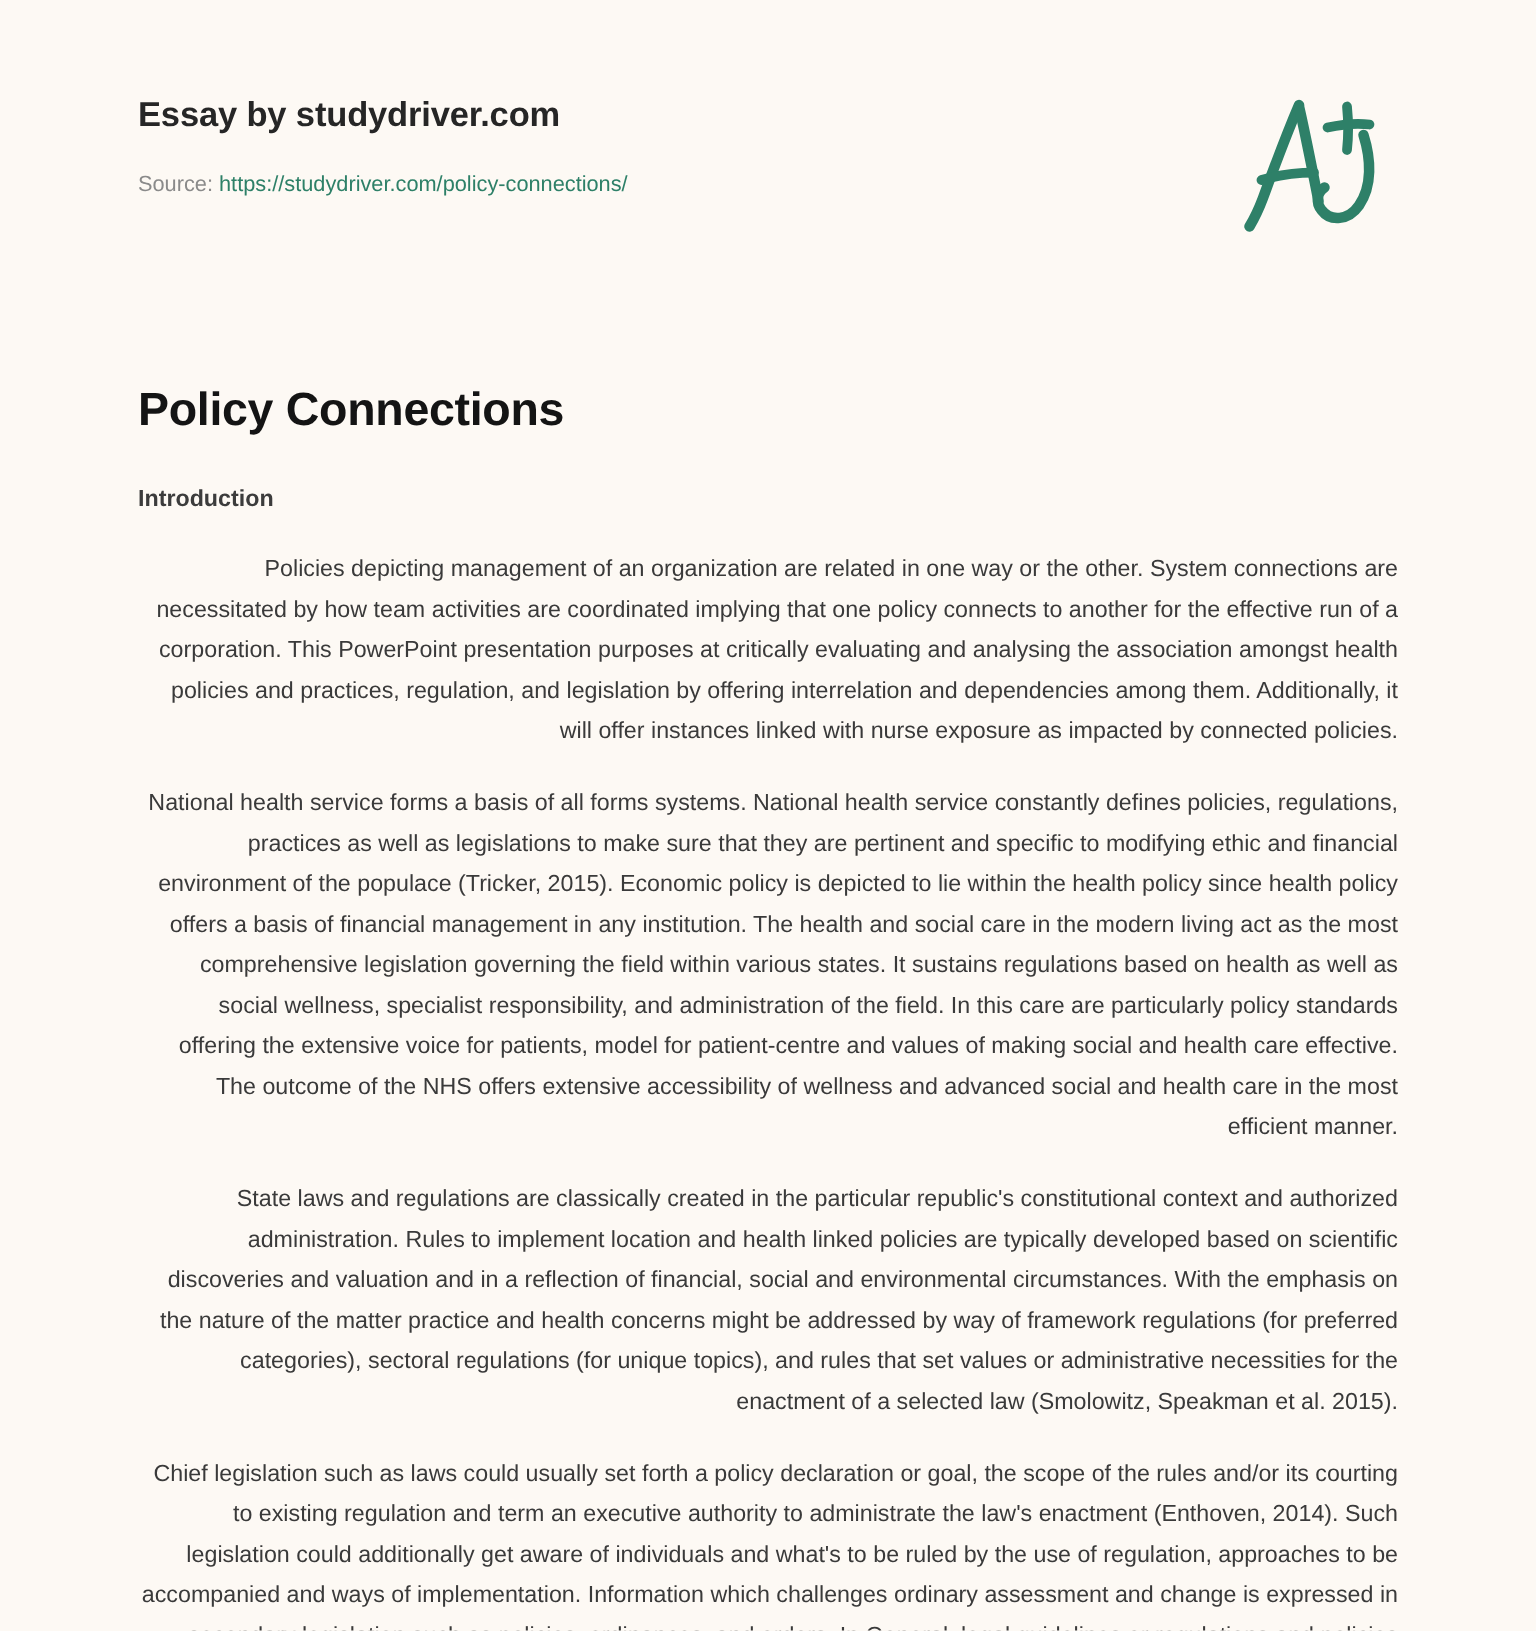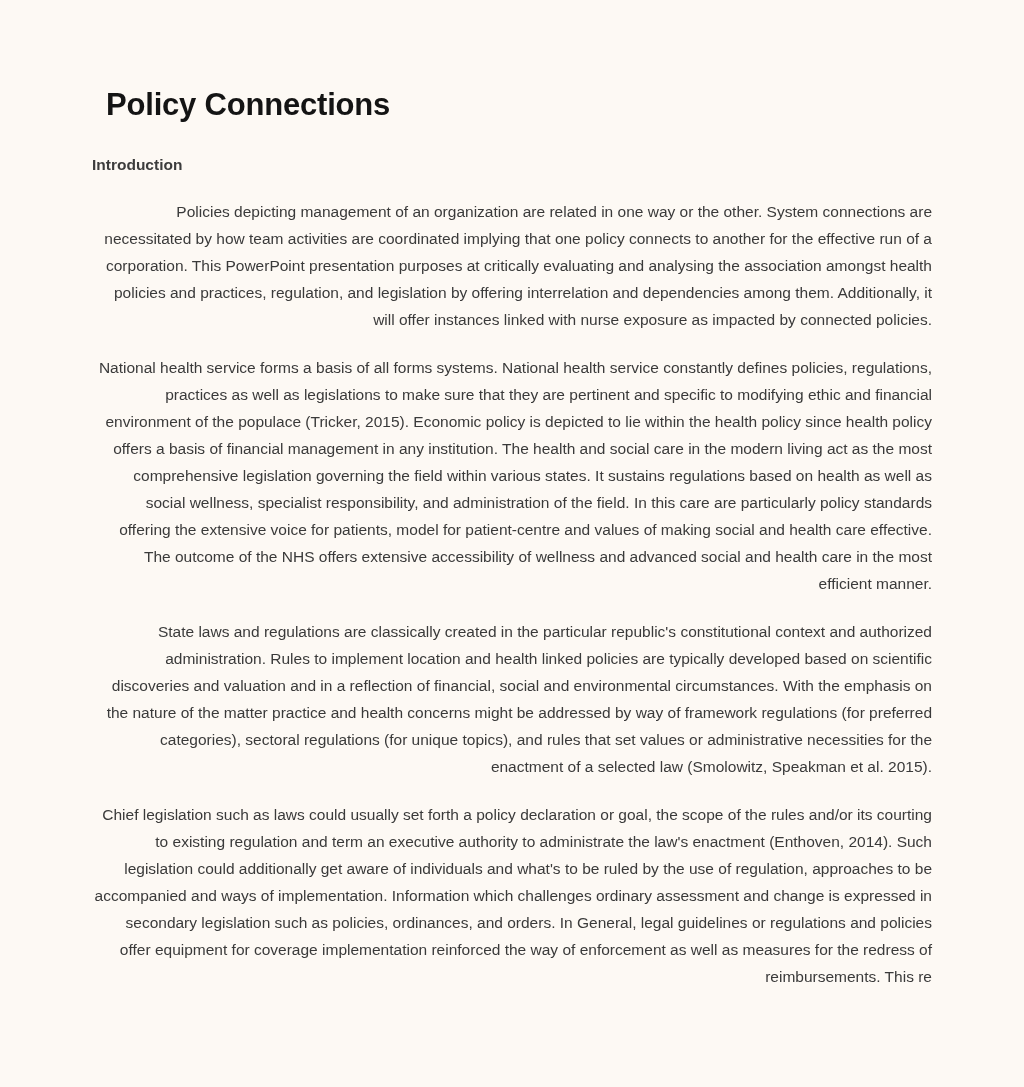--- a/index.html
+++ b/index.html
@@ -67,21 +67,21 @@
     height: 110px;
   }
 
   
   .article {
     padding: 0 92px;
     box-sizing: border-box;
   }
 
   .article-title {
-    margin: 86px 0 0 14px;
+    margin: 86px 0 0 0;
     font-size: 31px;
     font-weight: bold;
     color: #141414;
     line-height: 38px;
     letter-spacing: -0.2px;
   }
 
   .section-heading {
     margin: 29px 0 0 0;
     font-size: 15.5px;
@@ -97,20 +97,42 @@
     color: #3a3a3a;
     max-width: 840px;
     text-align: right;
   }
 </style>
 </head>
 <body>
 
 <div class="page">
 
+  <div class="header">
+    <div class="brand-line">Essay by studydriver.com</div>
+
+    <div class="source-line">
+      <span class="source-label">Source:</span>
+      <a class="source-url" href="#">https://studydriver.com/policy-connections/</a>
+    </div>
+
+    <div class="logo">
+      <svg viewBox="0 0 110 110" xmlns="http://www.w3.org/2000/svg" fill="none" stroke="#2e8068" stroke-linecap="round" stroke-linejoin="round">
+
+        <path d="M46 12 C40 26, 30 52, 22 74 C19 82, 16 88, 13 93" stroke-width="7"></path>
+        <path d="M46 13 C50 30, 55 56, 59 76" stroke-width="7"></path>
+        <path d="M21 62 C31 59, 45 57, 56 57" stroke-width="6.5"></path>
+
+        <path d="M78 13 C79 23, 79 33, 78 42" stroke-width="6.5"></path>
+        <path d="M65 27 C74 25, 85 24, 93 25" stroke-width="6.5"></path>
+
+        <path d="M89 32 C94 48, 95 66, 86 79 C79 89, 67 90, 61 82 C57 77, 58 70, 63 67" stroke-width="7"></path>
+      </svg>
+    </div>
+  </div>
 
   <div class="article">
     <h1 class="article-title">Policy Connections</h1>
 
     <div class="section-heading">Introduction</div>
 
     <p class="body-text">Policies depicting management of an organization are related in one way or the other. System connections are necessitated by how team activities are coordinated implying that one policy connects to another for the effective run of a corporation. This PowerPoint presentation purposes at critically evaluating and analysing the association amongst health policies and practices, regulation, and legislation by offering interrelation and dependencies among them. Additionally, it will offer instances linked with nurse exposure as impacted by connected policies.</p>
     <p class="body-text">National health service forms a basis of all forms systems. National health service constantly defines policies, regulations, practices as well as legislations to make sure that they are pertinent and specific to modifying ethic and financial environment of the populace (Tricker, 2015). Economic policy is depicted to lie within the health policy since health policy offers a basis of financial management in any institution. The health and social care in the modern living act as the most comprehensive legislation governing the field within various states. It sustains regulations based on health as well as social wellness, specialist responsibility, and administration of the field. In this care are particularly policy standards offering the extensive voice for patients, model for patient-centre and values of making social and health care effective.  The outcome of the NHS offers extensive accessibility of wellness and advanced social and health care in the most efficient manner.</p>
     <p class="body-text">State laws and regulations are classically created in the particular republic's constitutional context and authorized administration. Rules to implement location and health linked policies are typically developed based on scientific discoveries and valuation and in a reflection of financial, social and environmental circumstances. With the emphasis on the nature of the matter practice and health concerns might be addressed by way of framework regulations (for preferred categories), sectoral regulations (for unique topics), and rules that set values or administrative necessities for the enactment of a selected law (Smolowitz, Speakman et al. 2015).</p>
     <p class="body-text">Chief legislation such as laws could usually set forth a policy declaration or goal, the scope of the rules and/or its courting to existing regulation and term an executive authority to administrate the law's enactment (Enthoven, 2014). Such legislation could additionally get aware of individuals and what's to be ruled by the use of regulation, approaches to be accompanied and ways of implementation. Information which challenges ordinary assessment and change is expressed in secondary legislation such as policies, ordinances, and orders. In General, legal guidelines or regulations and policies offer equipment for coverage implementation reinforced the way of enforcement as well as measures for the redress of reimbursements. This re</p>

